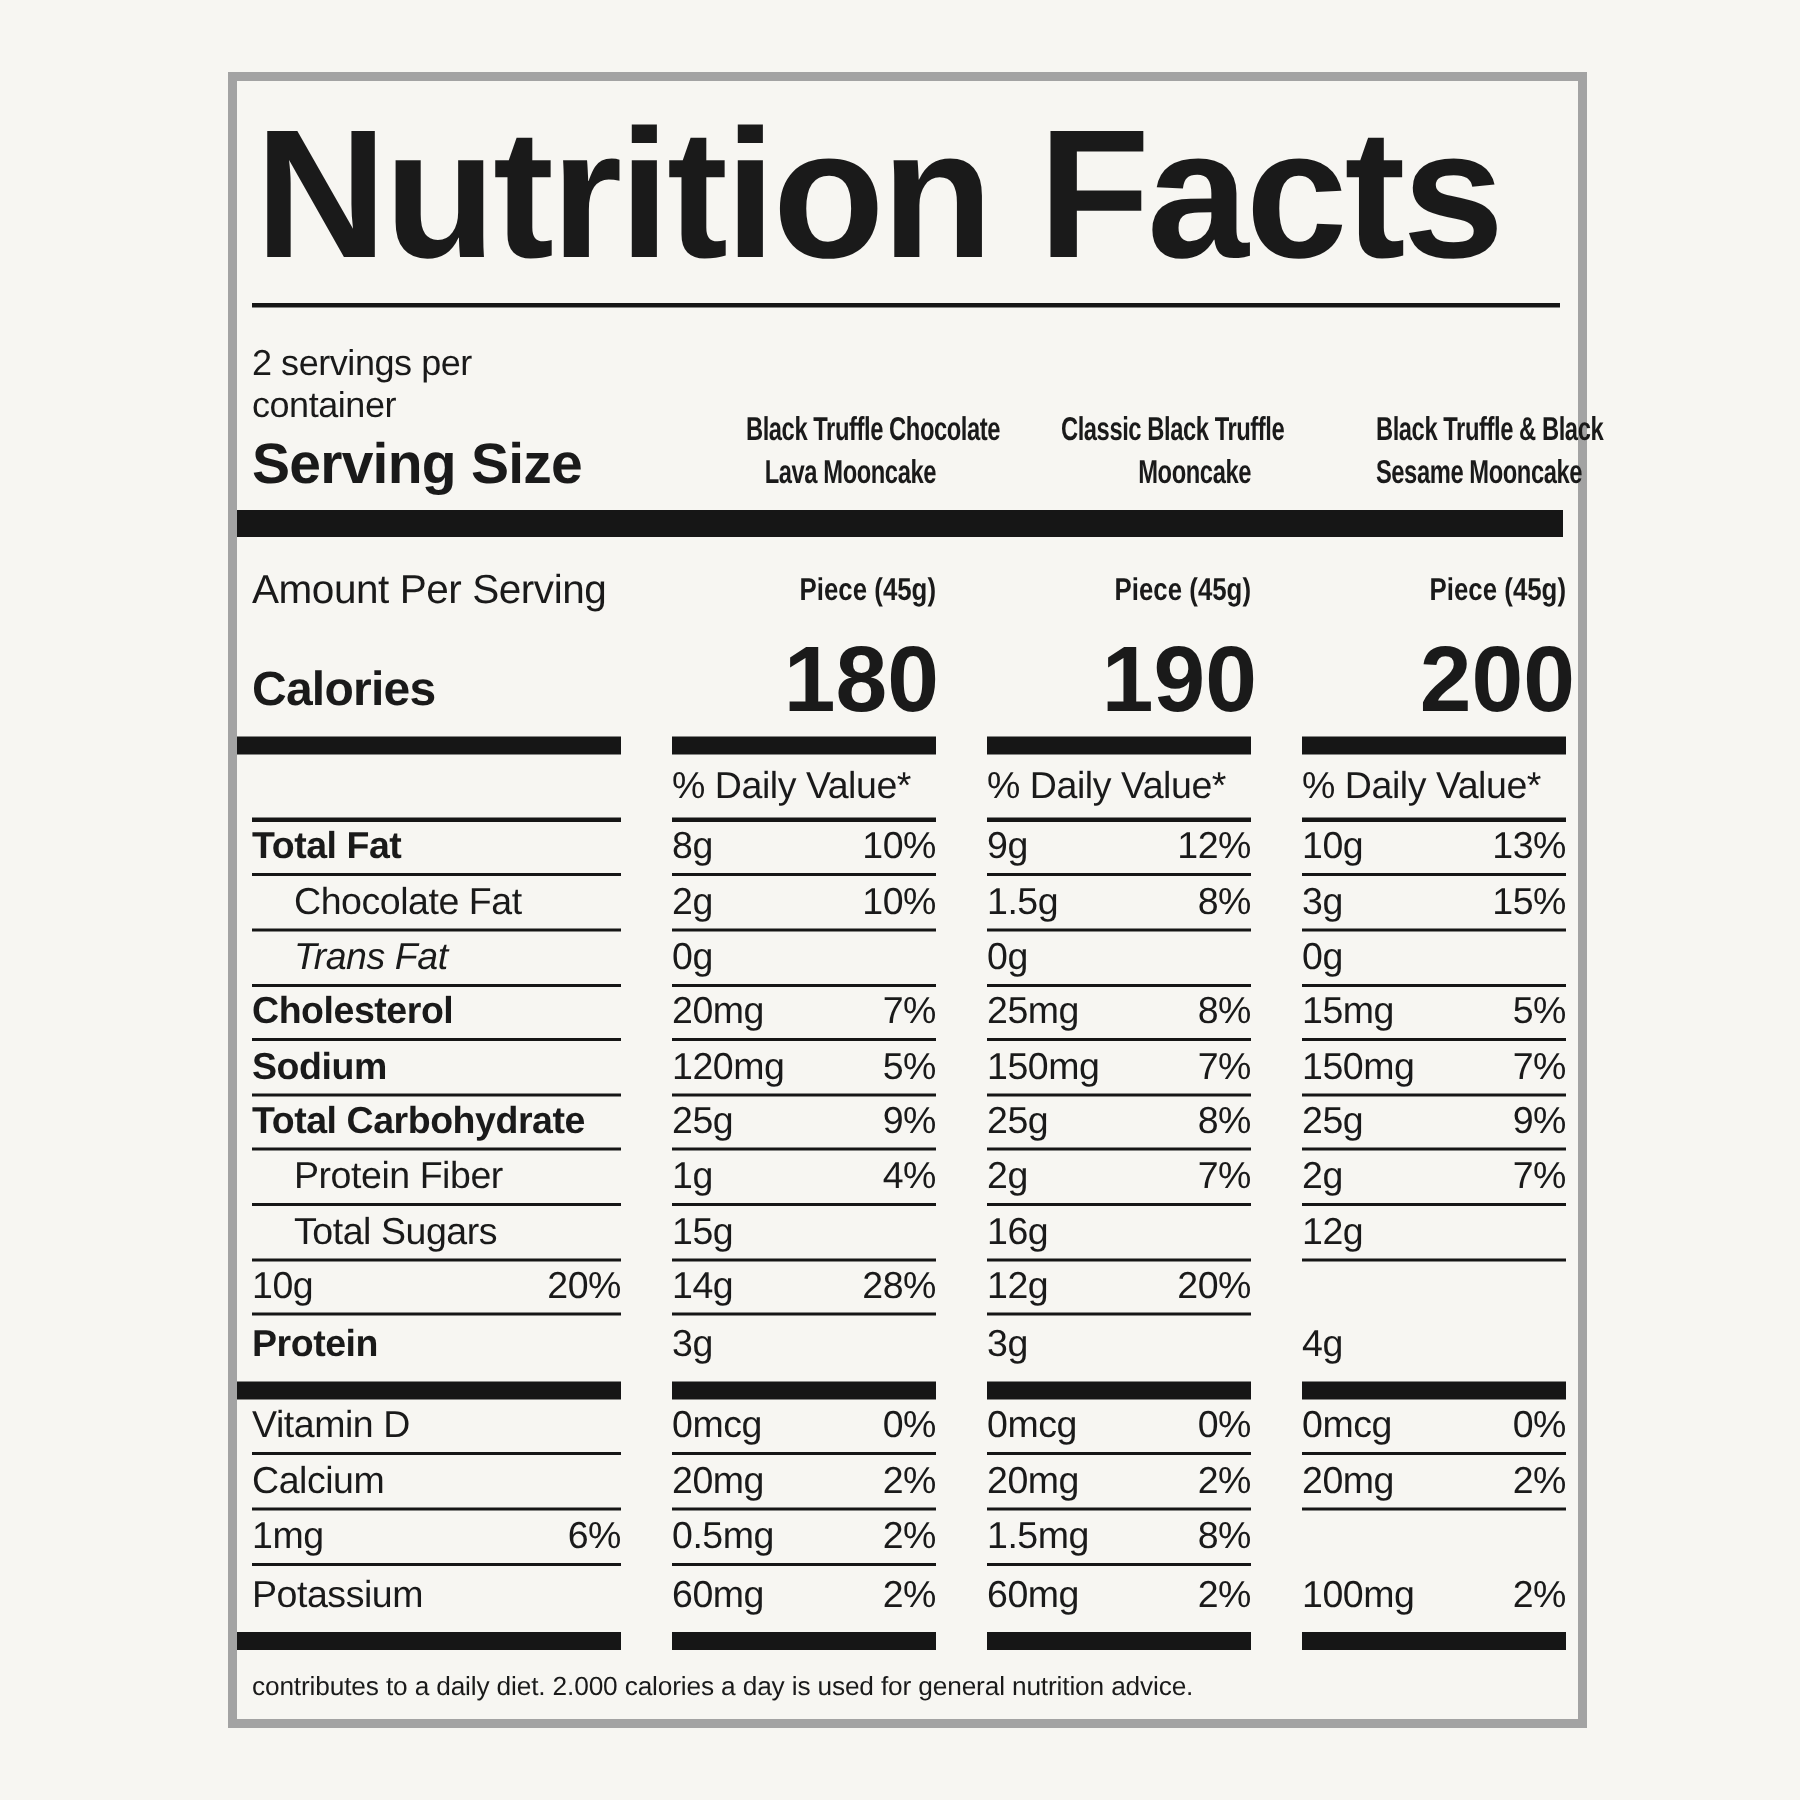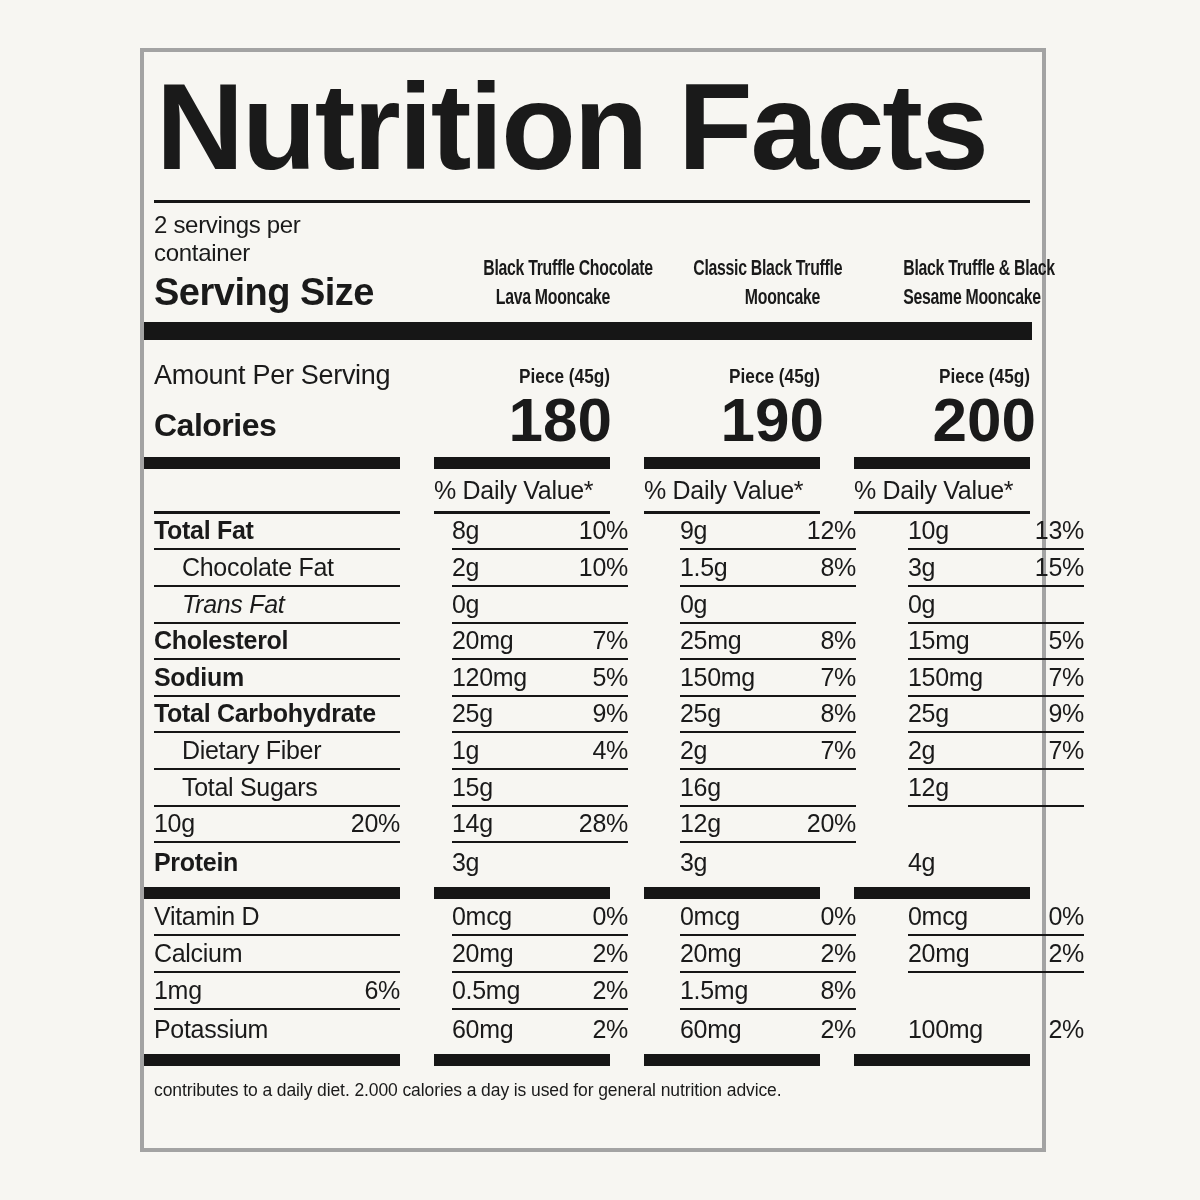--- a/index.html
+++ b/index.html
@@ -5,70 +5,70 @@
   html,body{margin:0;padding:0;}
   body{
     width:1200px;height:1200px;
     background:#f7f6f2;
     font-family:"Liberation Sans", sans-serif;
     color:#1a1a1a;
     position:relative;
     overflow:hidden;
   }
   .label-box{
-    position:absolute;left:140px;top:48px;
+    position:absolute;left:152px;top:48px;
     width:906px;height:1104px;
-    border:4px solid #a3a3a3;
+    border:6px solid #a3a3a3;
     box-sizing:border-box;
     padding:0 12px 0 10px;
   }
   
   .title{
     font-size:122px;font-weight:700;
     letter-spacing:-2px;line-height:1.0;
     margin:14px 0 0 2px;
     white-space:nowrap;
     transform:scaleX(1.0);
   }
   .title-rule{height:3px;background:#161616;margin-top:12px;}
   
   .g{display:grid;grid-template-columns:246px 176px 176px 176px;column-gap:34px;}
   
-  .hdr{margin-top:8px;align-items:end;}
+  .hdr{margin-top:24px;align-items:end;}
   .servings{font-size:24px;letter-spacing:-0.3px;margin-bottom:4px;}
   .serving-size{font-size:38px;font-weight:700;letter-spacing:-0.5px;}
   .product-name{
     font-size:22px;font-weight:700;line-height:1.35;
     text-align:right;letter-spacing:-0.4px;
     transform:scaleX(0.72);transform-origin:100% 50%;
     white-space:nowrap;padding-bottom:2px;
   }
   .fullbar{height:18px;background:#161616;margin:8px -2px 0 -10px;}
   
   .amount-row{margin-top:20px;align-items:center;}
   .amount-label{font-size:27px;letter-spacing:-0.3px;}
   .piece{
     font-size:21px;font-weight:700;text-align:right;
     transform:scaleX(0.82);transform-origin:100% 50%;white-space:nowrap;
   }
-  .calories-row{align-items:end;margin-top:0px;gap:36px;}
+  .calories-row{align-items:end;margin-top:16px;gap:36px;}
   .calories-label{font-size:32px;font-weight:700;letter-spacing:-0.5px;padding-bottom:6px;}
   .calories-num{
     font-size:62px;font-weight:700;text-align:right;
     line-height:0.95;letter-spacing:0px;
   }
   
   .bars{margin-top:7px;}
   .bar{height:12px;background:#161616;}
   .bar.first{margin-left:-10px;}
   
   .dvrow .cell{border-bottom:3px solid #161616;padding-bottom:6px;height:36px;box-sizing:content-box;text-align:right;}
   .dv-head{font-size:24px;text-align:right;letter-spacing:-0.6px;align-self:end;white-space:nowrap;}
   
-  .rows .row{display:grid;grid-template-columns:246px 176px 176px 176px;column-gap:52px;}
+  .rows .row{display:grid;grid-template-columns:246px 176px 176px 176px;column-gap:34px;}
   .rows.main .row .cell{height:36.6px;}
   .rows.micros .row .cell{height:37px;}
   .cell{
     border-bottom:2.5px solid #161616;
     display:flex;align-items:flex-end;justify-content:space-between;
     box-sizing:border-box;padding-bottom:3px;
     font-size:25px;letter-spacing:-0.3px;
   }
   .rows .row:last-child .cell{border-bottom:none;}
   .label-cell{justify-content:flex-start;}
@@ -221,21 +221,21 @@
     <div class="cell value-cell">
       <span class="amt">25g</span>
       <span class="dv">8%</span>
     </div>
     <div class="cell value-cell">
       <span class="amt">25g</span>
       <span class="dv">9%</span>
     </div>
   </div>
       <div class="row">
-    <div class="cell label-cell ind1">Dietary Fiber</div>
+    <div class="cell label-cell ind1">Protein Fiber</div>
     <div class="cell value-cell">
       <span class="amt">1g</span>
       <span class="dv">4%</span>
     </div>
     <div class="cell value-cell">
       <span class="amt">2g</span>
       <span class="dv">7%</span>
     </div>
     <div class="cell value-cell">
       <span class="amt">2g</span>

